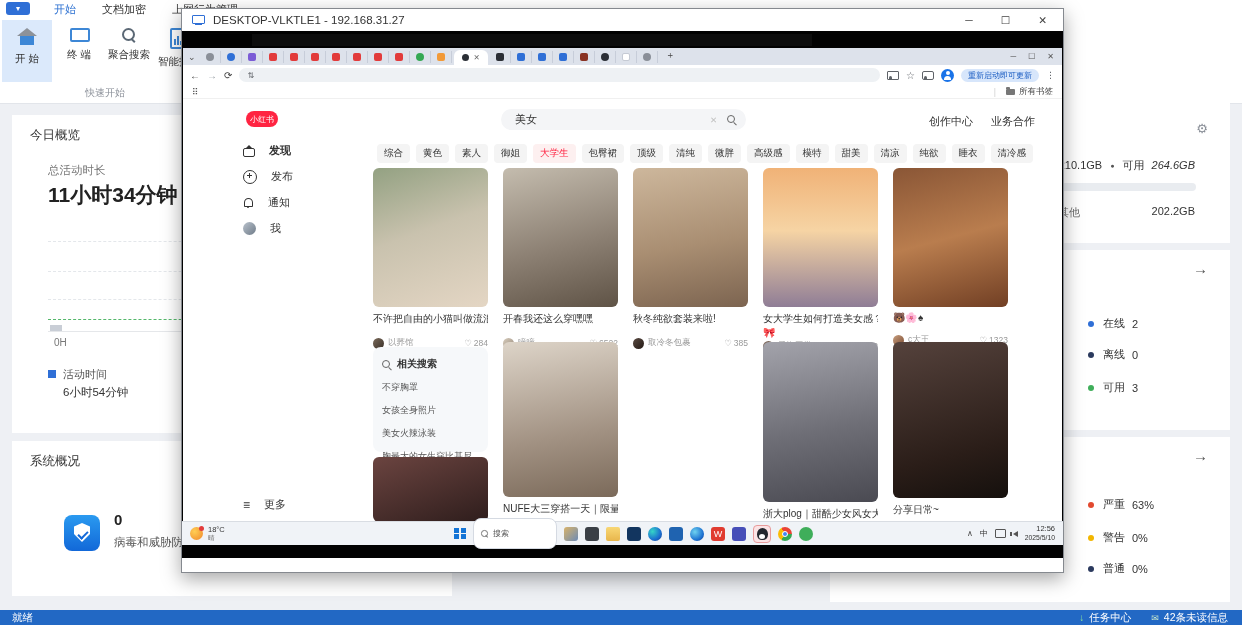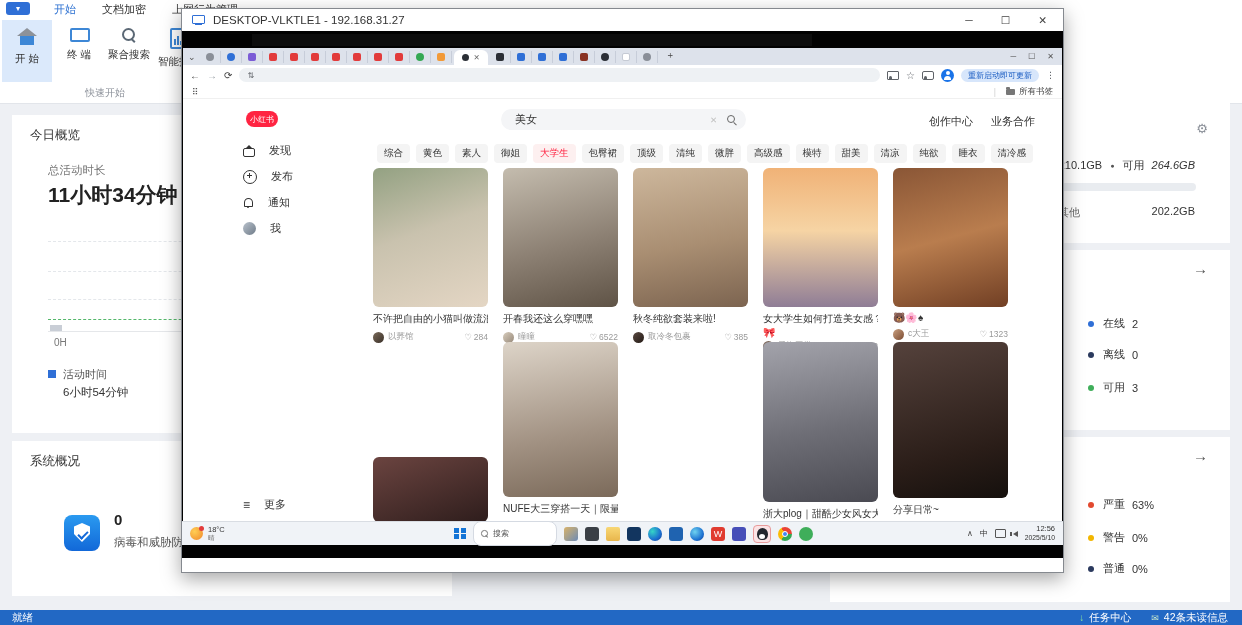--- a/index.html
+++ b/index.html
@@ -92,21 +92,21 @@
   .nbell{width:11px;height:12px;position:relative;}
   .nbell:before{content:"";position:absolute;left:1px;top:1px;width:7px;height:7px;border:1.3px solid #333;border-radius:5px 5px 1px 1px;}
   .nbell:after{content:"";position:absolute;left:3.7px;top:9.8px;width:2px;height:2px;border-radius:50%;background:#333;}
   .navatar{width:13px;height:13px;border-radius:50%;background:linear-gradient(135deg,#b9c2cc,#6f7b88);}
   .chiprow{position:absolute;left:194px;top:45px;display:flex;gap:6px;}
   .chip{background:#f4f4f4;border-radius:4px;padding:3px 7px;font-size:9.5px;color:#333;white-space:nowrap;}
   .chip.active{color:#ff2442;background:#fdf0f0;}
   .pcard{position:absolute;width:115px;}
   .photo{width:115px;border-radius:6px;}
   .cap{margin-top:5px;font-size:10px;color:#333;white-space:nowrap;overflow:hidden;width:115px;}
-  .meta{margin-top:5px;display:flex;align-items:center;font-size:8.5px;color:#999;}
+  .meta{margin-top:11px;display:flex;align-items:center;font-size:8.5px;color:#999;}
   .pavatar{width:11px;height:11px;border-radius:50%;margin-right:4px;background:linear-gradient(135deg,#7a6a5a,#3a3028);}
   .likes{margin-left:auto;display:flex;align-items:center;gap:2px;}
   .p1{height:139px;background:linear-gradient(160deg,#93a182 0%,#c9c2ae 45%,#e4d6c4 100%);}
   .p2{height:139px;background:linear-gradient(165deg,#c4bcae 0%,#8d8174 55%,#5f5346 100%);}
   .p3{height:139px;background:linear-gradient(170deg,#cdb79c 0%,#a98e72 55%,#7c6450 100%);}
   .p4{height:139px;background:linear-gradient(180deg,#f0b277 0%,#f6d4a4 45%,#8f7d96 100%);}
   .p5{height:139px;background:linear-gradient(165deg,#8a5636 0%,#b97d4e 50%,#713f24 100%);}
   .q1{height:65px;background:linear-gradient(160deg,#6b4440 0%,#2e1d1c 100%);}
   .q2{height:155px;background:linear-gradient(170deg,#ddd4c8 0%,#a29283 60%,#7b6a5a 100%);}
   .q3{height:155px;background:linear-gradient(170deg,#d3ad8d 0%,#9c7256 60%,#5f4333 100%);}
@@ -119,21 +119,21 @@
   .taskbar{position:absolute;left:0;top:490px;width:881px;height:23px;background:#f0f3f7;border-top:1px solid #d9dde3;display:flex;align-items:center;}
   .weather{display:flex;align-items:center;gap:5px;margin-left:8px;}
   .wicon{width:13px;height:13px;border-radius:50%;background:radial-gradient(circle at 35% 35%,#ffce54,#f0872a);position:relative;}
   .wicon:after{content:"";position:absolute;right:-1px;top:-1px;width:5px;height:5px;border-radius:50%;background:#e23b3b;}
   .wtxt{display:flex;flex-direction:column;line-height:1.1;}
   .wtemp{font-size:7.5px;color:#333;}
   .wdesc{font-size:6.5px;color:#666;}
   .tbcenter{position:absolute;left:272px;top:0;height:23px;display:flex;align-items:center;gap:7px;}
   .startico{width:12px;height:12px;display:grid;grid-template-columns:5px 5px;grid-template-rows:5px 5px;gap:1.5px;}
   .startico i{background:#1374d6;}
-  .tsearch{width:84px;height:25px;background:#fff;border:1px solid #d5dae2;border-radius:8px;display:flex;align-items:center;gap:5px;padding:0 7px;box-sizing:border-box;font-size:8px;color:#555;}
+  .tsearch{width:84px;height:31px;background:#fff;border:1px solid #d5dae2;border-radius:8px;display:flex;align-items:center;gap:5px;padding:0 7px;box-sizing:border-box;font-size:8px;color:#555;}
   .mag3{width:7px;height:7px;position:relative;flex:none;}
   .mag3 .c{position:absolute;left:0;top:0;width:4.5px;height:4.5px;border:1.1px solid #777;border-radius:50%;}
   .mag3 .t{position:absolute;left:5.4px;top:5.4px;width:3px;height:1.1px;background:#777;transform:rotate(45deg);transform-origin:0 0;}
   .tbi{width:14px;height:14px;border-radius:3px;flex:none;}
   .qqwrap{width:18px;height:18px;border-radius:4px;background:#fbe3e5;border:1px solid #e89b9b;display:flex;align-items:center;justify-content:center;box-sizing:border-box;}
   .qq{width:11px;height:12px;border-radius:50% 50% 45% 45%;background:#23272e;position:relative;}
   .qq:after{content:"";position:absolute;left:2.5px;bottom:1px;width:6px;height:5px;border-radius:50%;background:#fff;}
   .chromei{width:14px;height:14px;border-radius:50%;background:conic-gradient(from -30deg,#ea4335 0 120deg,#34a853 0 240deg,#fbbc05 0 360deg);position:relative;}
   .chromei:after{content:"";position:absolute;left:4px;top:4px;width:6px;height:6px;border-radius:50%;background:#4286f5;border:1px solid #fff;box-sizing:border-box;}
   .edgei{width:14px;height:14px;border-radius:50%;background:radial-gradient(circle at 32% 32%,#35d4c7,#1b6fd0 60%,#123a8c);}
@@ -403,21 +403,21 @@
           <span>美女</span>
           <span style="margin-left:auto;color:#c0c0c0;font-size:8.5px;">✕</span>
           <span class="mag2" style="margin-left:10px;">
               <span class="c"></span>
               <span class="t"></span>
             </span>
         </div>
         <div class="abs" style="left:746px;top:15px;font-size:11px;color:#333;">创作中心</div>
         <div class="abs" style="left:808px;top:15px;font-size:11px;color:#333;">业务合作</div>
 
-        <div class="navitem" style="top:44px;font-weight:normal;">
+        <div class="navitem" style="top:44px;font-weight:bold;">
             <span class="nhome"></span>
             <span>发现</span>
           </div>
         <div class="navitem" style="top:70px;">
             <span class="nplus"></span>
             <span>发布</span>
           </div>
         <div class="navitem" style="top:96px;">
             <span class="nbell"></span>
             <span>通知</span>
@@ -505,20 +505,33 @@
           <div class="meta">
               <span class="pavatar" style="background:linear-gradient(135deg,#caa080,#7a4a30);"></span>
               <span>c大王</span>
               <span class="likes">
                 <span>♡</span>
                 <span>1323</span>
               </span>
             </div>
         </div>
 
+        <div class="related">
+          <div class="reltitle">
+            <span class="mag2">
+                <span class="c"></span>
+                <span class="t"></span>
+              </span>
+            <span>相关搜索</span>
+          </div>
+          <div class="relitem">不穿胸罩</div>
+          <div class="relitem">女孩全身照片</div>
+          <div class="relitem">美女火辣泳装</div>
+          <div class="relitem">胸最大的女生穿比基尼</div>
+        </div>
 
         <div class="pcard" style="left:190px;top:358px;">
           <div class="photo q1"></div>
         </div>
         <div class="pcard" style="left:320px;top:243px;">
           <div class="photo q2"></div>
           <div class="cap">NUFE大三穿搭一天｜限量版</div>
         </div>
         <div class="pcard" style="left:580px;top:243px;">
           <div class="photo q4"></div>

